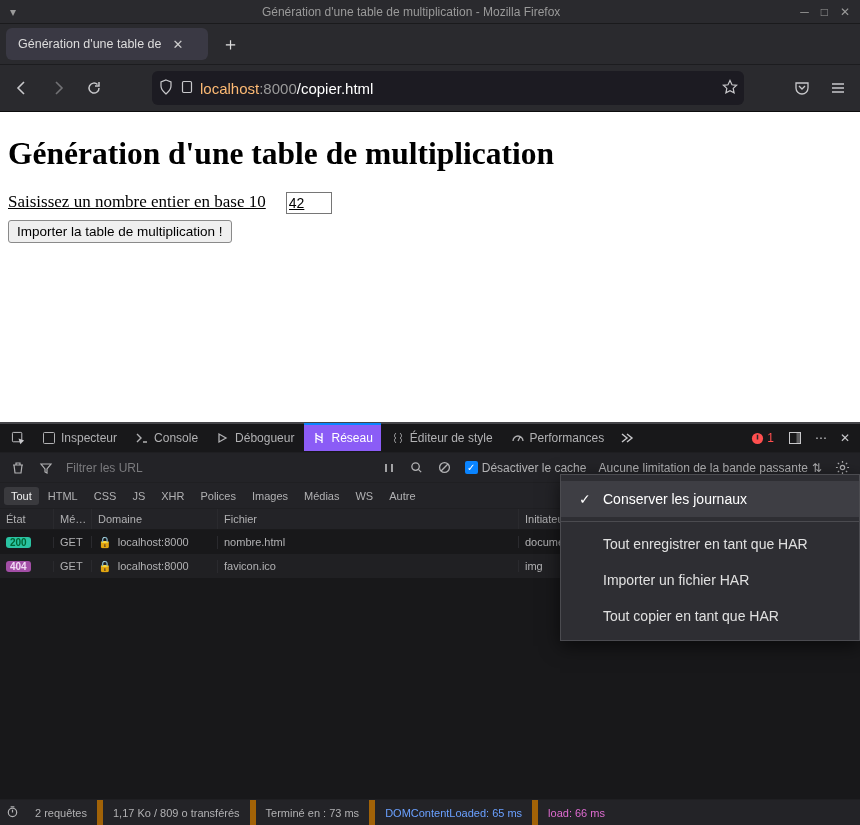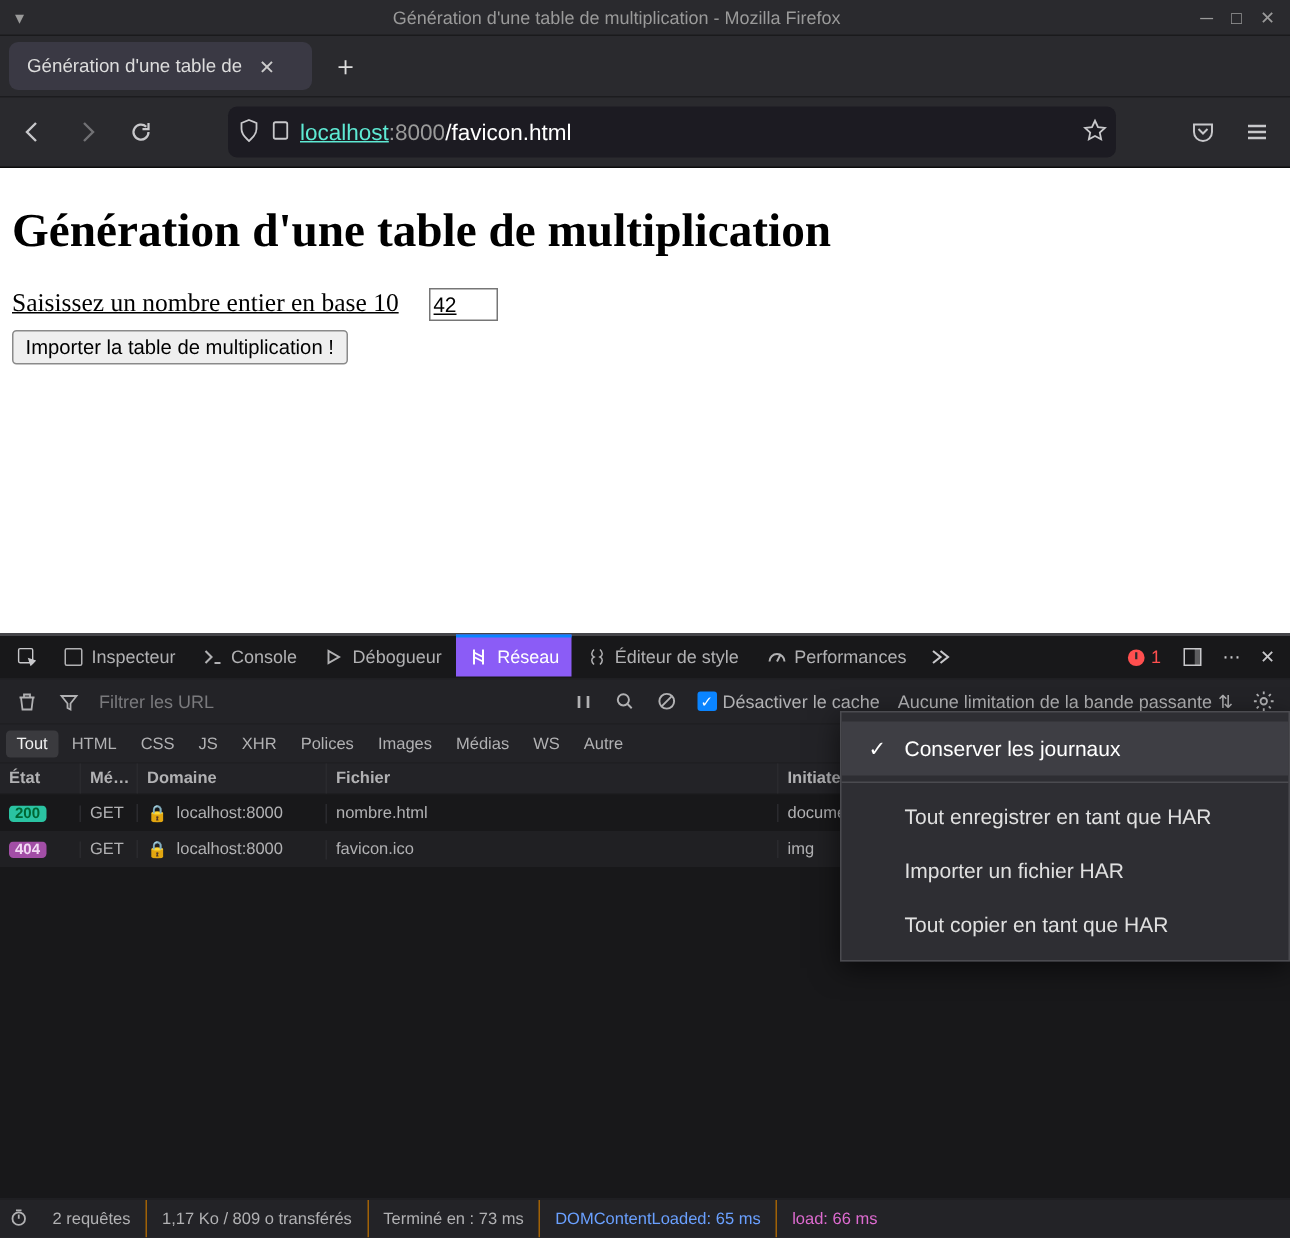--- a/index.html
+++ b/index.html
@@ -65,21 +65,21 @@
     display:flex; align-items:center; justify-content:center;
     color:#c8c8cb;
   }
   .urlbar {
     flex:1; height:34px; border-radius:6px;
     background:#1c1b22;
     display:flex; align-items:center; padding: 0 6px; gap:6px;
     color:#c8c8cb;
   }
   .urlbar .url { flex:1; font-size:15px; color:#eee; display:flex; align-items:baseline; }
-  .urlbar .url .host { color:#5eead4;text-decoration:underline; }
+  .urlbar .url .host { color:#fdba74; }
   .urlbar .url .port { color:#9a9a9a; }
   .urlbar .url .path { color:#fff; }
   
   .page {
     height: 310px;
     background: #fff; color:#000;
     padding: 8px; font-size:15px;
   }
   .page h1 {
     font-family: Georgia, "Times New Roman", serif;
@@ -137,21 +137,21 @@
   .net-header { height:22px; background:#232327; border-top:1px solid #1f1f22; border-bottom:1px solid #1a1a1c;}
   .net-row { height:24px; align-items:center; }
   .net-row.alt { background:#202023; }
   .cell { padding:0 6px; display:flex; align-items:center; gap:6px; white-space:nowrap; overflow:hidden; border-right:1px solid #2a2a2e; }
   .c-status  { flex:0 0 54px; }
   .c-method  { flex:0 0 38px; }
   .c-domain  { flex:0 0 126px; }
   .c-file    { flex:1 1 280px; }
   .c-init    { flex:0 0 80px; }
   .c-rest    { flex:1 1 240px; border-right:none; }
-  .net-header .cell { font-weight:700; }
+  .net-header .cell { font-weight:400; }
   .badge200 { background:#2ac3a2; color:#063; padding:0 4px; border-radius:3px; font-weight:bold; font-size:10px;}
   .badge404 { background:#a24ea6; color:#f1d9f3; padding:0 4px; border-radius:3px; font-weight:bold; font-size:10px;}
   .lock-ico { color:#7a7a7d; }
   .net-body { position:relative; flex:1; }
 
   
   .popup {
     position:absolute; right:0; top:0;
     width:300px; background:#2e2e33;
     border:1px solid #4b4b50;
@@ -163,21 +163,21 @@
   .popup .item.hover { background:#3e3e44; color:#fff;}
   .popup .sep { height:1px; background:#4b4b50; margin:4px 0;}
   .popup .chk-slot { width:14px; }
 
   
   .devtools-status {
     height: 26px; background:#232327; border-top:1px solid #1f1f22;
     display:flex; align-items:center; gap:0; padding:0 4px;
     color:#b1b1b3; font-size:11px;
   }
-  .devtools-status .seg { padding:0 10px; border-right:1px solid #a16207; height:100%; display:flex; align-items:center;}
+  .devtools-status .seg { padding:0 10px; border-right:6px solid #a16207; height:100%; display:flex; align-items:center;}
   .dcl { color:#6aa0ff; }
   .load { color:#de6bd0; }
 
   svg { pointer-events:none; }
 </style>
 </head>
 <body>
 
 <div class="titlebar">
   <span style="padding:0 6px;">▾</span>
@@ -221,21 +221,21 @@
         </svg>
     </span>
     <span>
       <svg width="14" height="14" viewBox="0 0 14 14">
           <rect x="2.5" y="1.5" width="9" height="11" rx="1.2" fill="none" stroke="currentColor" stroke-width="1.2"></rect>
         </svg>
     </span>
     <div class="url">
       <span class="host">localhost</span>
         <span class="port">:8000</span>
-        <span class="path">/favicon.html</span>
+        <span class="path">/copier.html</span>
     </div>
     <span>
       <svg width="16" height="16" viewBox="0 0 16 16">
           <path d="M8 1.5l2 4.3 4.6.5-3.4 3.1.9 4.5L8 11.7 3.9 13.9l.9-4.5L1.4 6.3l4.6-.5z" fill="none" stroke="currentColor" stroke-width="1.2"></path>
         </svg>
     </span>
   </div>
   <div style="width:34px"></div>
   <div class="icon-btn">
     <svg width="16" height="16" viewBox="0 0 16 16">

